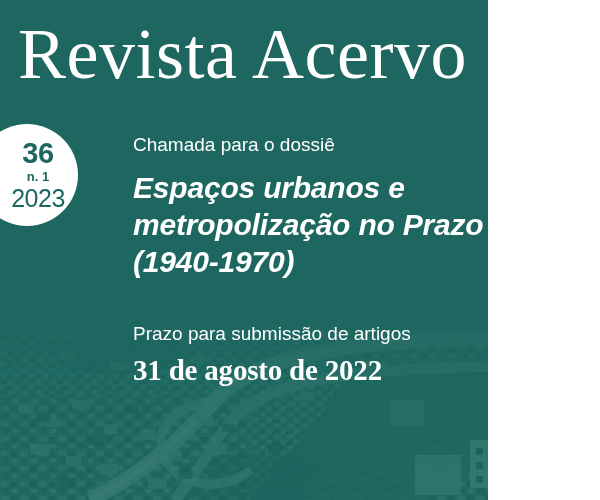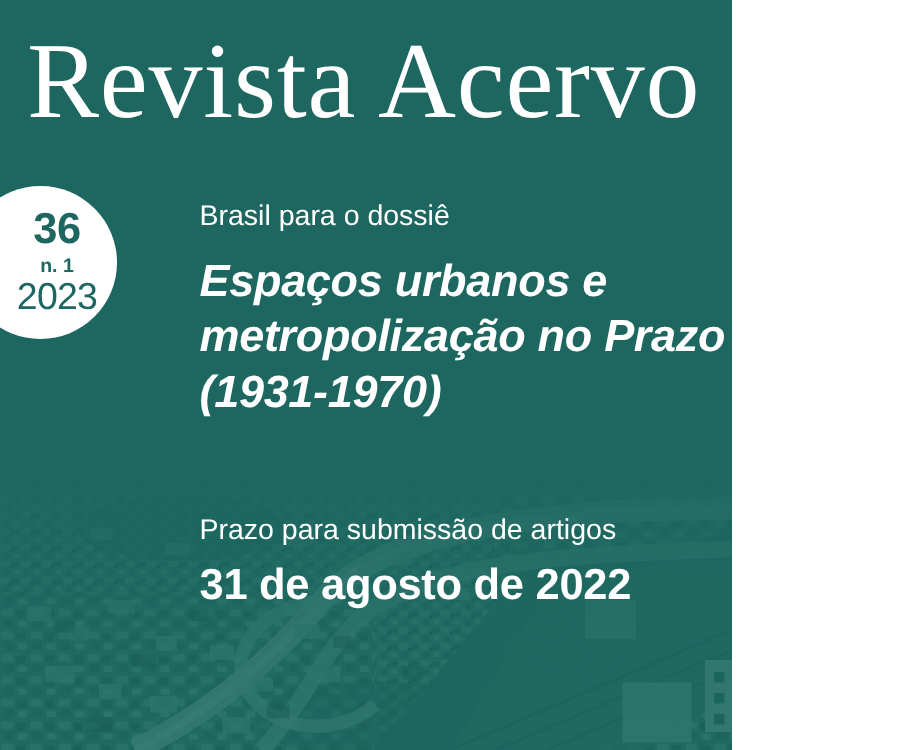--- a/index.html
+++ b/index.html
@@ -116,33 +116,34 @@
   }
   .headline {
     font-size: 30px;
     font-weight: bold;
     line-height: 37px;
     letter-spacing: -.2px;
     margin: 0;
   }
   .headline .line { display: block; white-space: nowrap; font-style: italic; }
 
-  .deadline-block { margin-top: 62px; }
+  .deadline-block { margin-top: 42px; }
   .deadline-label {
     font-size: 19px;
     font-weight: normal;
     line-height: 24px;
     margin: 0 0 7px 0;
   }
   .deadline-date {
     font-size: 29px;
     font-weight: bold;
     line-height: 34px;
     letter-spacing: -.2px;
     margin: 0;
+    font-family: Liberation Serif, serif;
   }
 </style>
 </head>
 <body>
 
 <div id="poster">
 
   <div class="photo-layer">
     <svg viewBox="0 0 600 500" preserveAspectRatio="none" aria-hidden="true">
       <defs>
@@ -290,26 +291,26 @@
 
   <div class="wordmark">Revista Acervo</div>
 
   <div class="badge">
     <div class="badge-volume">36</div>
     <div class="badge-number">n. 1</div>
     <div class="badge-year">2023</div>
   </div>
 
   <div class="content">
-    <p class="eyebrow">Brasil para o dossiê</p>
+    <p class="eyebrow">Chamada para o dossiê</p>
 
     <h1 class="headline">
       <span class="line">Espaços urbanos e</span>
       <span class="line">metropolização no Prazo</span>
-      <span class="line">(1931-1970)</span>
+      <span class="line">(1940-1970)</span>
     </h1>
 
     <div class="deadline-block">
       <p class="deadline-label">Prazo para submissão de artigos</p>
       <p class="deadline-date">31 de agosto de 2022</p>
     </div>
   </div>
 
 </div>
 

